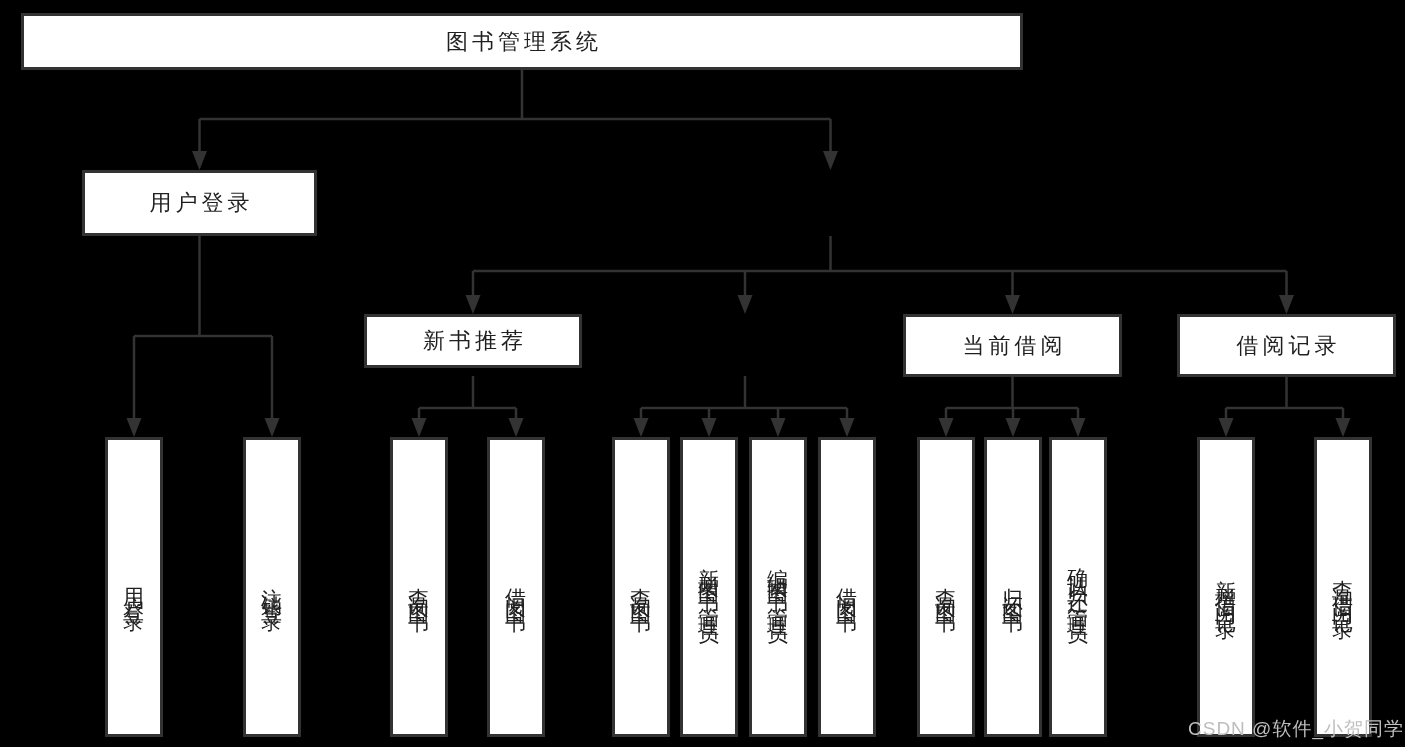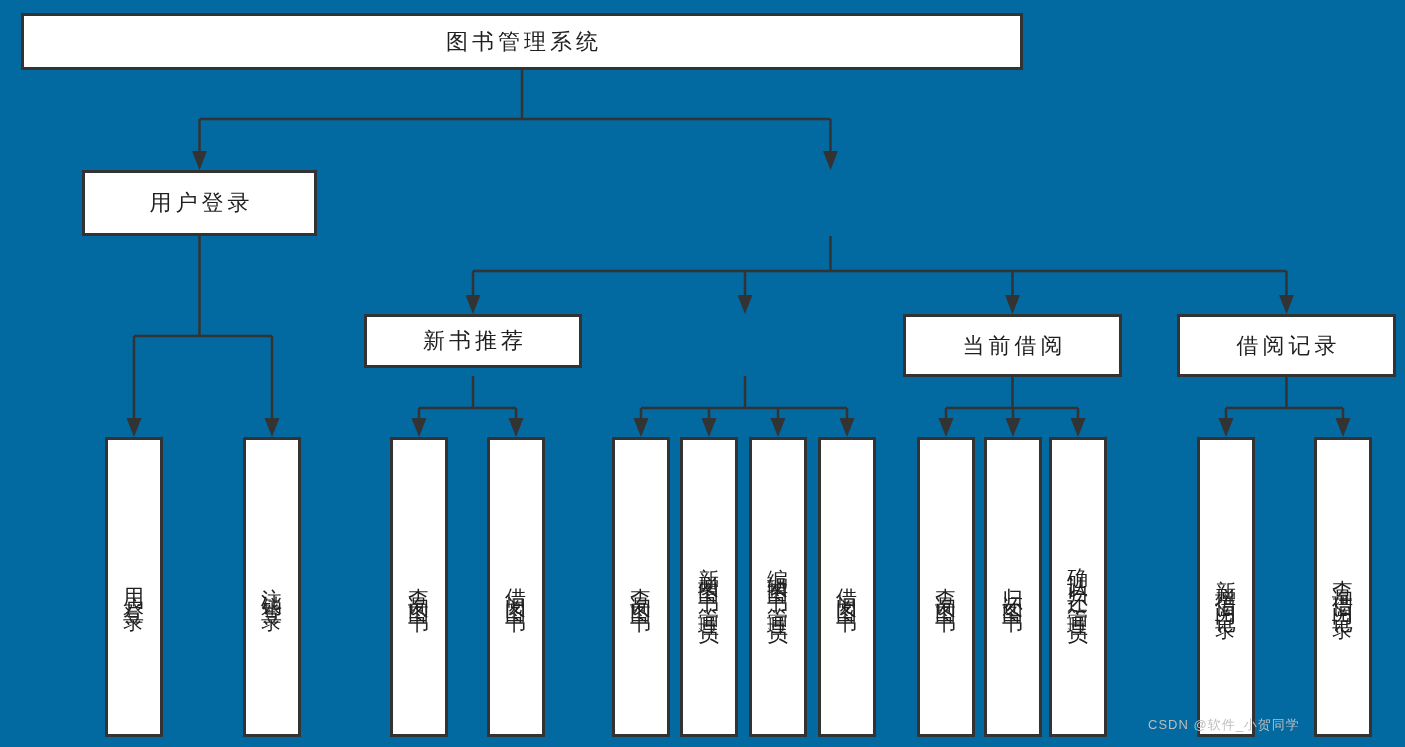--- a/index.html
+++ b/index.html
@@ -1,21 +1,21 @@
 <!DOCTYPE html>
 <html><head>
 <meta charset="utf-8">
 <style>
   * { margin: 0; padding: 0; box-sizing: border-box; }
   html, body { background: #ffffff; }
   .canvas {
     position: relative;
     width: 1405px;
     height: 747px;
-    background: #0369a1;
+    background: #000000;
     font-family: "Liberation Sans", "DejaVu Sans", sans-serif;
     color: #1f1f1f;
     overflow: hidden;
   }
   .wires {
     position: absolute;
     left: 0; top: 0;
     width: 1405px; height: 747px;
   }
   .node {
@@ -64,23 +64,23 @@
   .l-c1 { left: 680px; }
   .l-c2 { left: 749px; }
   .l-c3 { left: 818px; }
   .l-d0 { left: 917px; }
   .l-d1 { left: 984px; }
   .l-d2 { left: 1049px; }
   .l-e0 { left: 1197px; }
   .l-e1 { left: 1314px; }
   .watermark {
     position: absolute;
-    left: 1148px;
+    left: 1188px;
     top: 716px;
-    font-size: 13px;
+    font-size: 19px;
     letter-spacing: 1px;
     color: #bdbdbd;
     white-space: nowrap;
   }
 </style>
 </head>
 <body>
 
 <div class="canvas">
 

